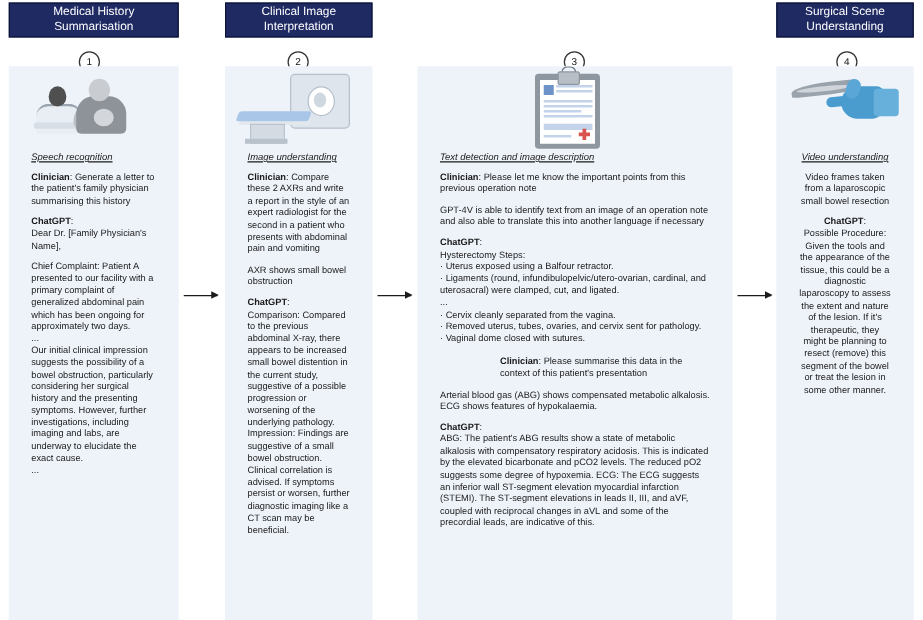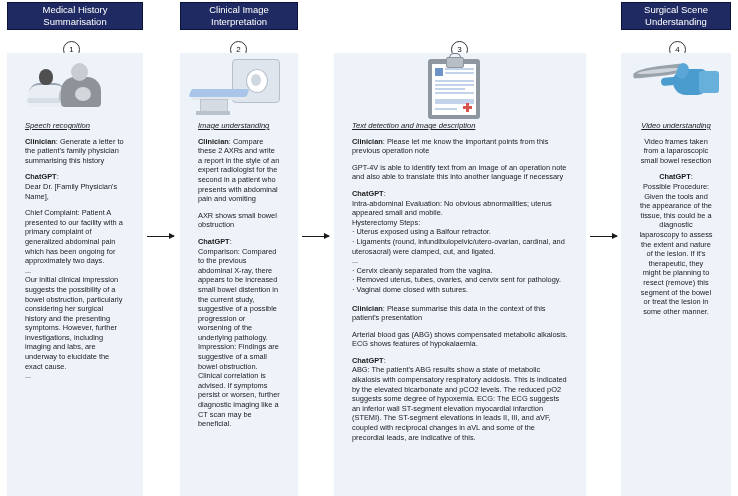--- a/index.html
+++ b/index.html
@@ -204,29 +204,28 @@
         <div class="s3 s3-line" style="left:15px; top:55px; width:22px;"></div>
         <div class="s3 s3-cross-v"></div>
         <div class="s3 s3-cross-h"></div>
       </div>
     </div>
     <div class="panel-body">
       <div class="sec-title">Text detection and image description</div>
       <div class="blk"><span class="who">Clinician</span><span>: Please let me know the important points from this previous operation note</span></div>
       <div class="blk ital"><span>GPT-4V is able to identify text from an image of an operation note and also able to translate this into another language if necessary</span></div>
       <div class="tight"><span class="who">ChatGPT</span><span>:</span></div>
-      <div class="tight"><span>Intra-abdominal Evaluation: No obvious abnormalities; uterus appeared small and mobile.</span></div>
       <div class="tight"><span>Hysterectomy Steps:</span></div>
       <div class="tight"><span>· Uterus exposed using a Balfour retractor.</span></div>
       <div class="tight"><span>· Ligaments (round, infundibulopelvic/utero-ovarian, cardinal, and uterosacral) were clamped, cut, and ligated.</span></div>
       <div class="tight"><span>   ...</span></div>
       <div class="tight"><span>· Cervix cleanly separated from the vagina.</span></div>
       <div class="tight"><span>· Removed uterus, tubes, ovaries, and cervix sent for pathology.</span></div>
       <div class="blk"><span>· Vaginal dome closed with sutures.</span></div>
-      <div class="blk" style="margin-top:9px;"><span class="who">Clinician</span><span>: Please summarise this data in the context of this patient's presentation</span></div>
+      <div class="blk" style="margin-top:9px;margin-left:48px;"><span class="who">Clinician</span><span>: Please summarise this data in the context of this patient's presentation</span></div>
       <div class="blk ital"><span>Arterial blood gas (ABG) shows compensated metabolic alkalosis. ECG shows features of hypokalaemia.</span></div>
       <div class="tight"><span class="who">ChatGPT</span><span>:</span></div>
       <div class="tight"><span>ABG: The patient's ABG results show a state of metabolic alkalosis with compensatory respiratory acidosis. This is indicated by the elevated bicarbonate and pCO2 levels. The reduced pO2 suggests some degree of hypoxemia. ECG:  The ECG suggests an inferior wall ST-segment elevation myocardial infarction (STEMI). The ST-segment elevations in leads II, III, and aVF, coupled with reciprocal changes in aVL and some of the precordial leads, are indicative of this.</span></div>
     </div>
   </div>
 
   <div class="panel" style="left:621px; top:53px; width:110px; height:443px;text-align:center;">
     <div class="panel-art">
       <div class="s4 s4-blade"></div>
       <div class="s4 s4-blade2"></div>

